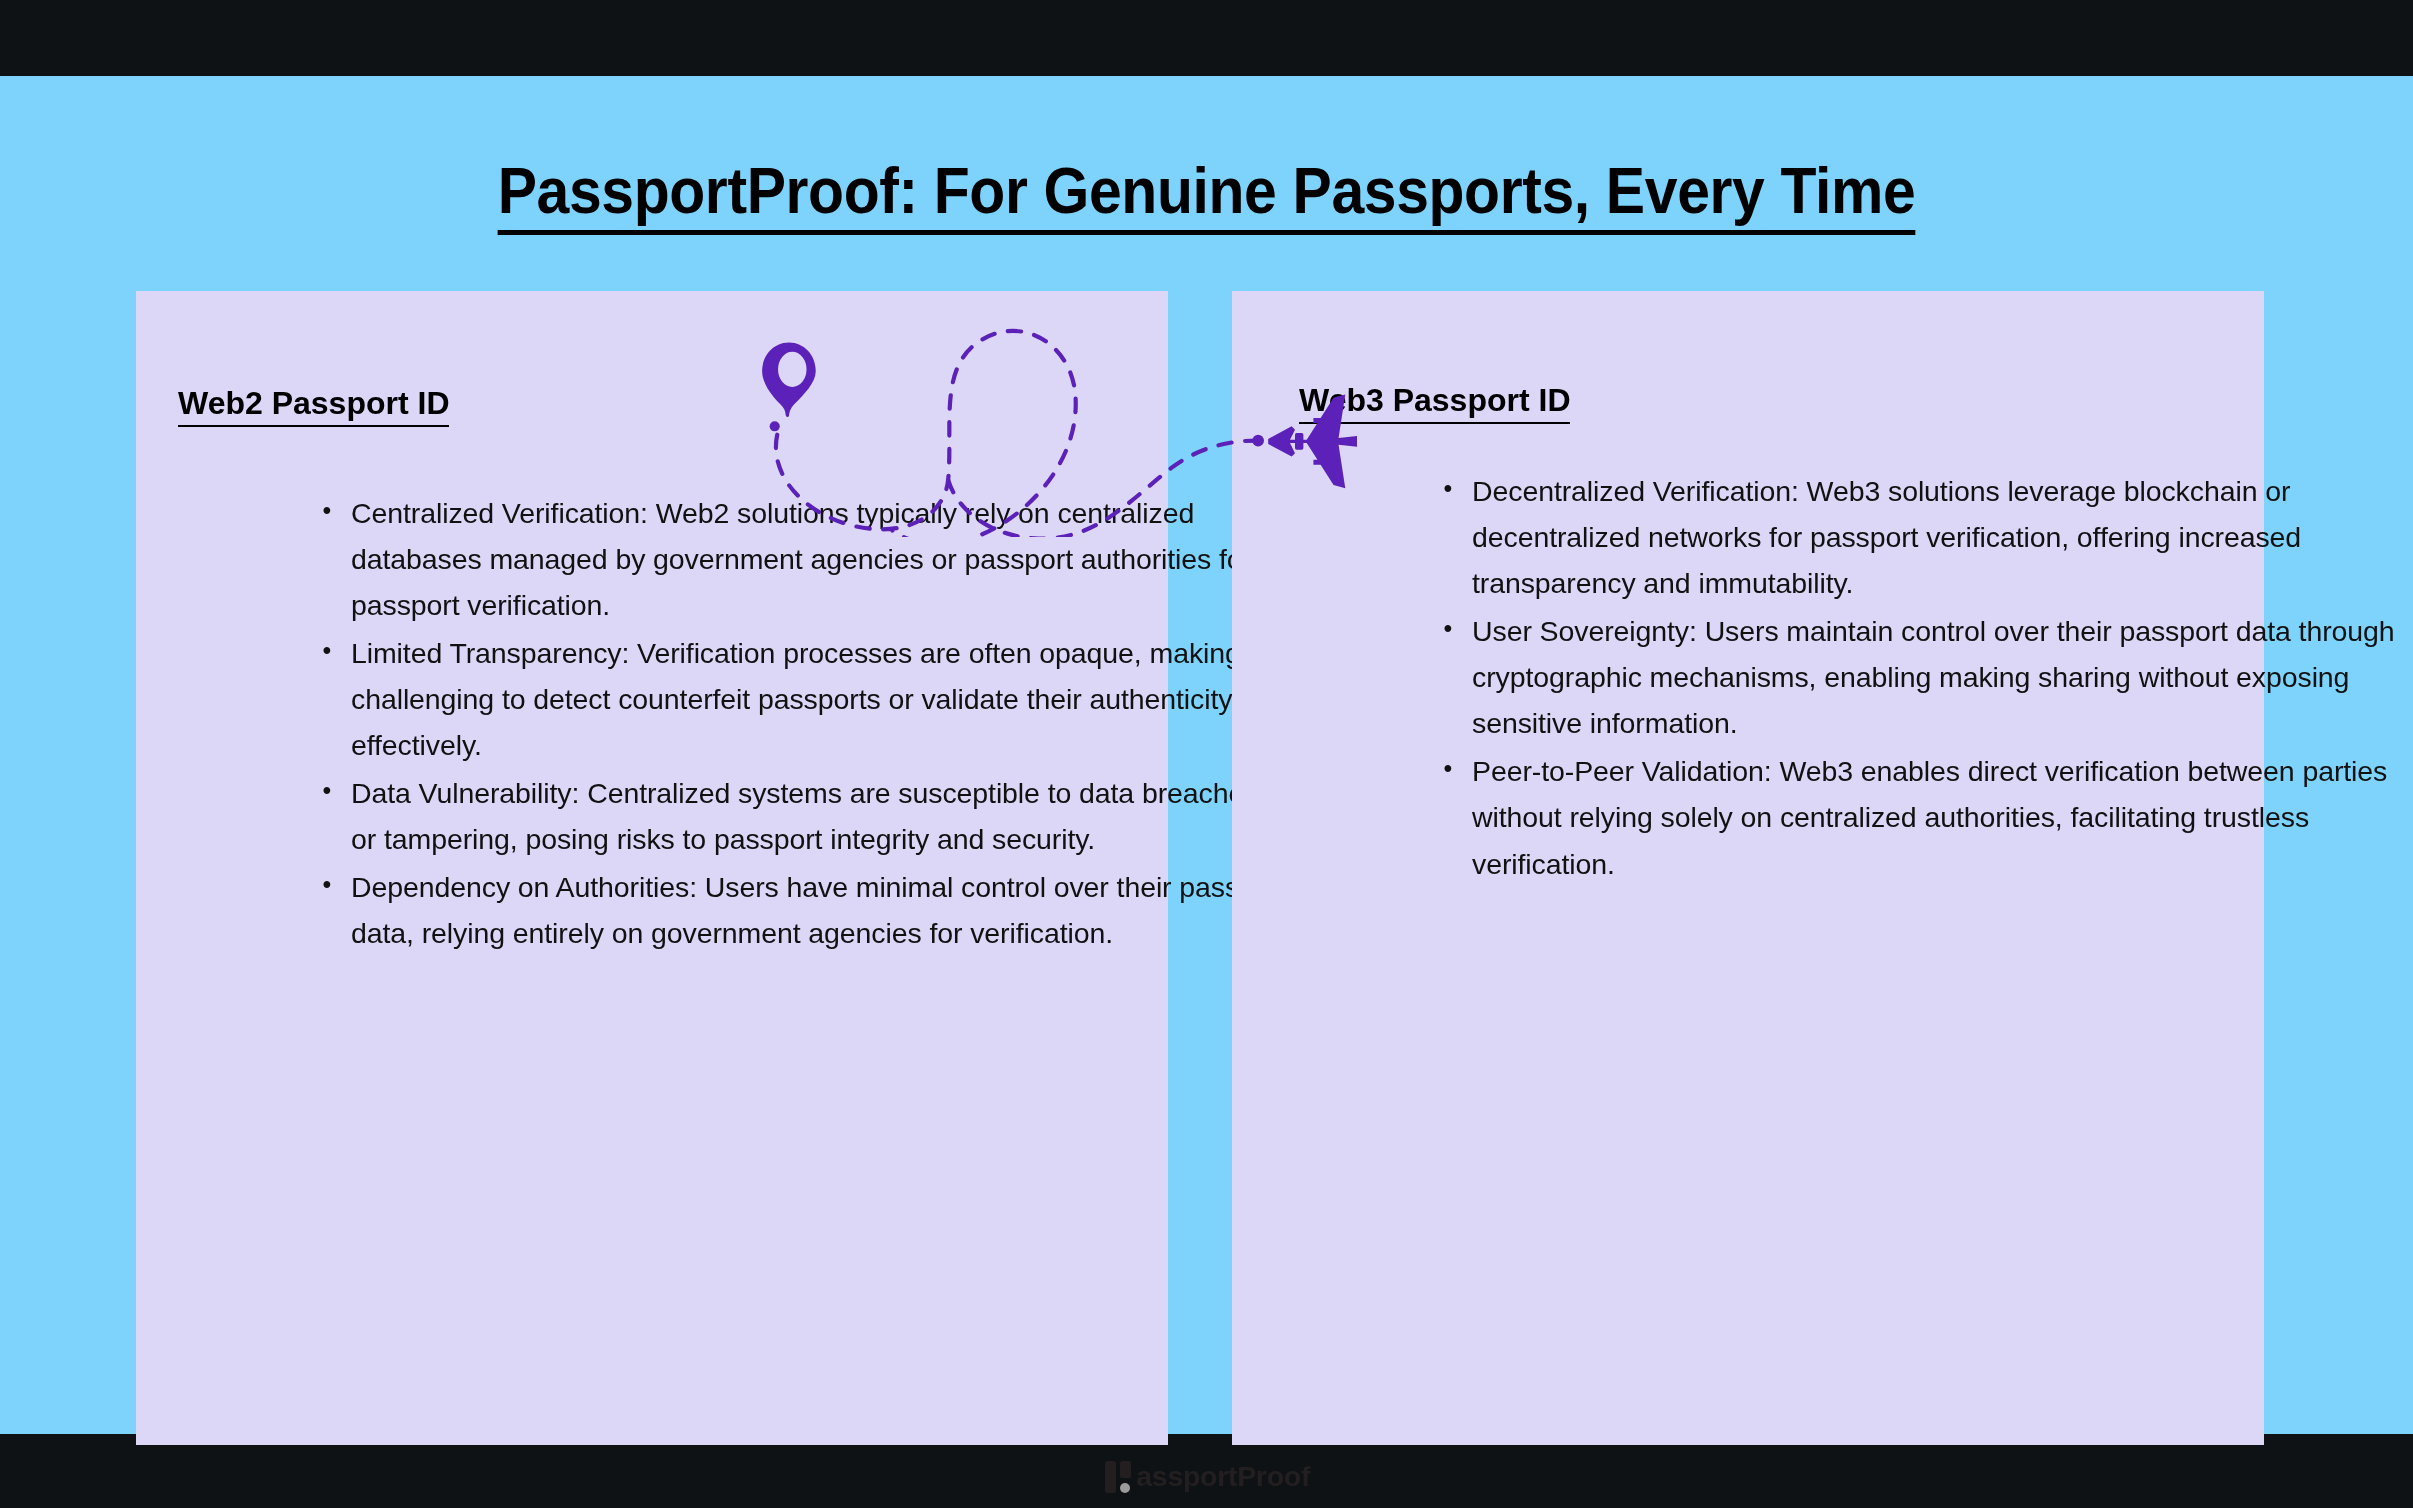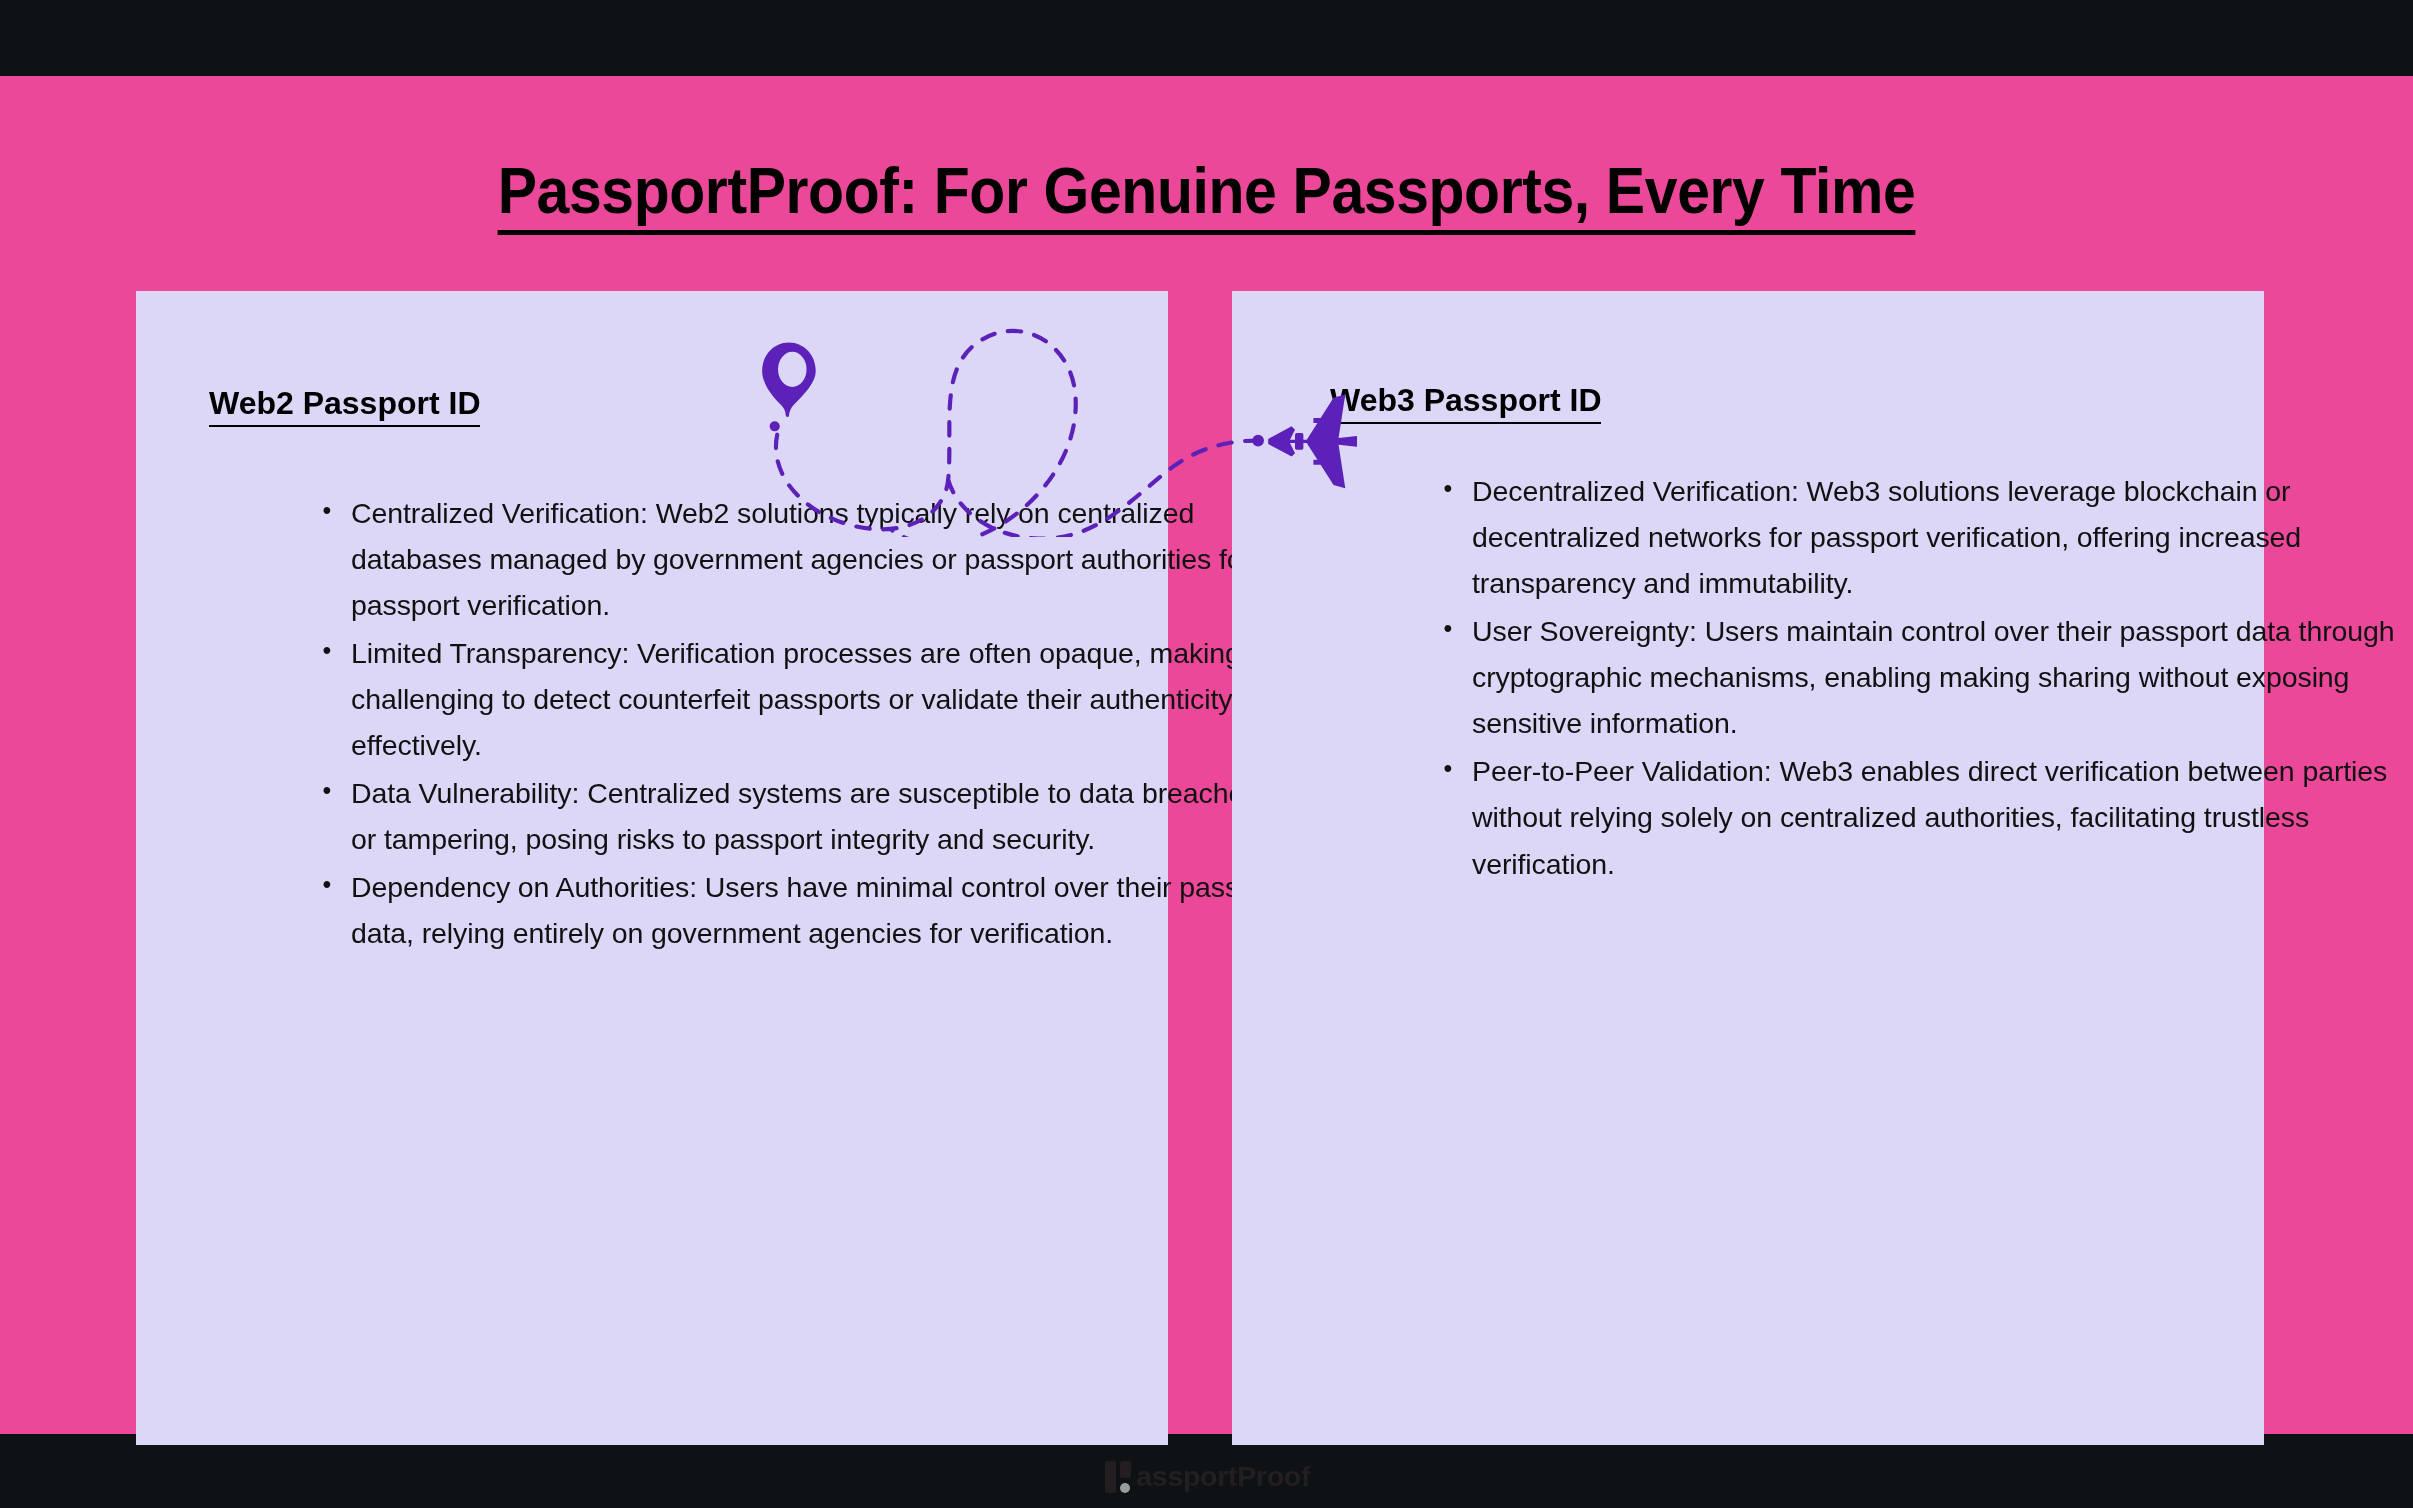--- a/index.html
+++ b/index.html
@@ -25,21 +25,21 @@
   .bar-top    { top: 0;    height: 76px; }
   .bar-bottom { top: 1434px; height: 75px; }
 
   
   .slide {
     position: absolute;
     left: 0;
     top: 76px;
     width: 2413px;
     height: 1358px;
-    background: #ec4899;
+    background: #7dd3fc;
   }
 
   
   .title {
     position: absolute;
     left: 0;
     top: 78px;
     width: 2413px;
     text-align: center;
     font-size: 64px;
@@ -64,21 +64,20 @@
   }
   .panel-left  { left: 136px;  top: 215px; width: 1032px; height: 1154px; }
   .panel-right { left: 1232px; top: 215px; width: 1032px; height: 1154px; }
 
   .panel-heading {
     position: absolute;
     font-size: 32px;
     font-weight: 700;
     color: #000000;
     white-space: nowrap;
-    margin-left: 31px;
   }
   .panel-heading span {
     border-bottom: 2.5px solid #000;
     padding-bottom: 2.5px;
     display: inline-block;
   }
   .panel-left  .panel-heading { left: 42px; top: 94px; }
   .panel-right .panel-heading { left: 67px; top: 91px; }
 
   ul.bullets {

